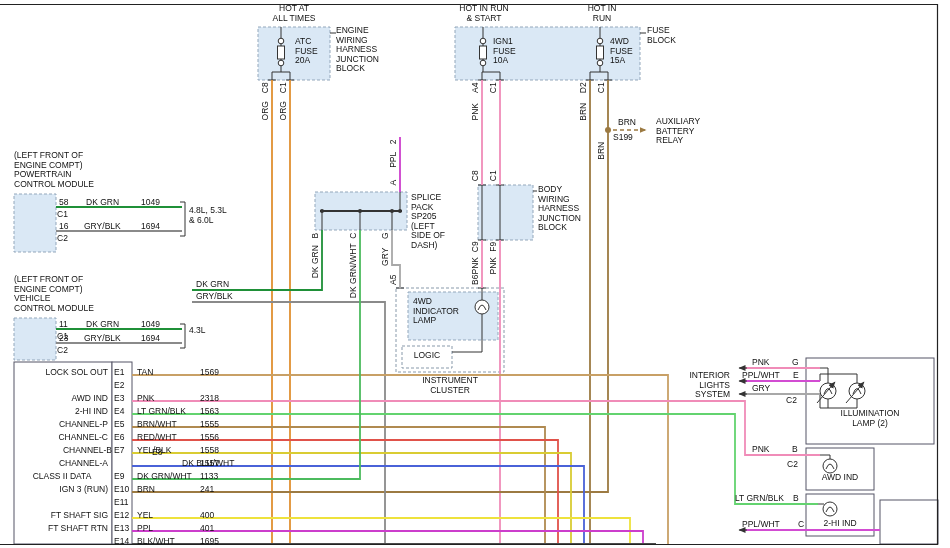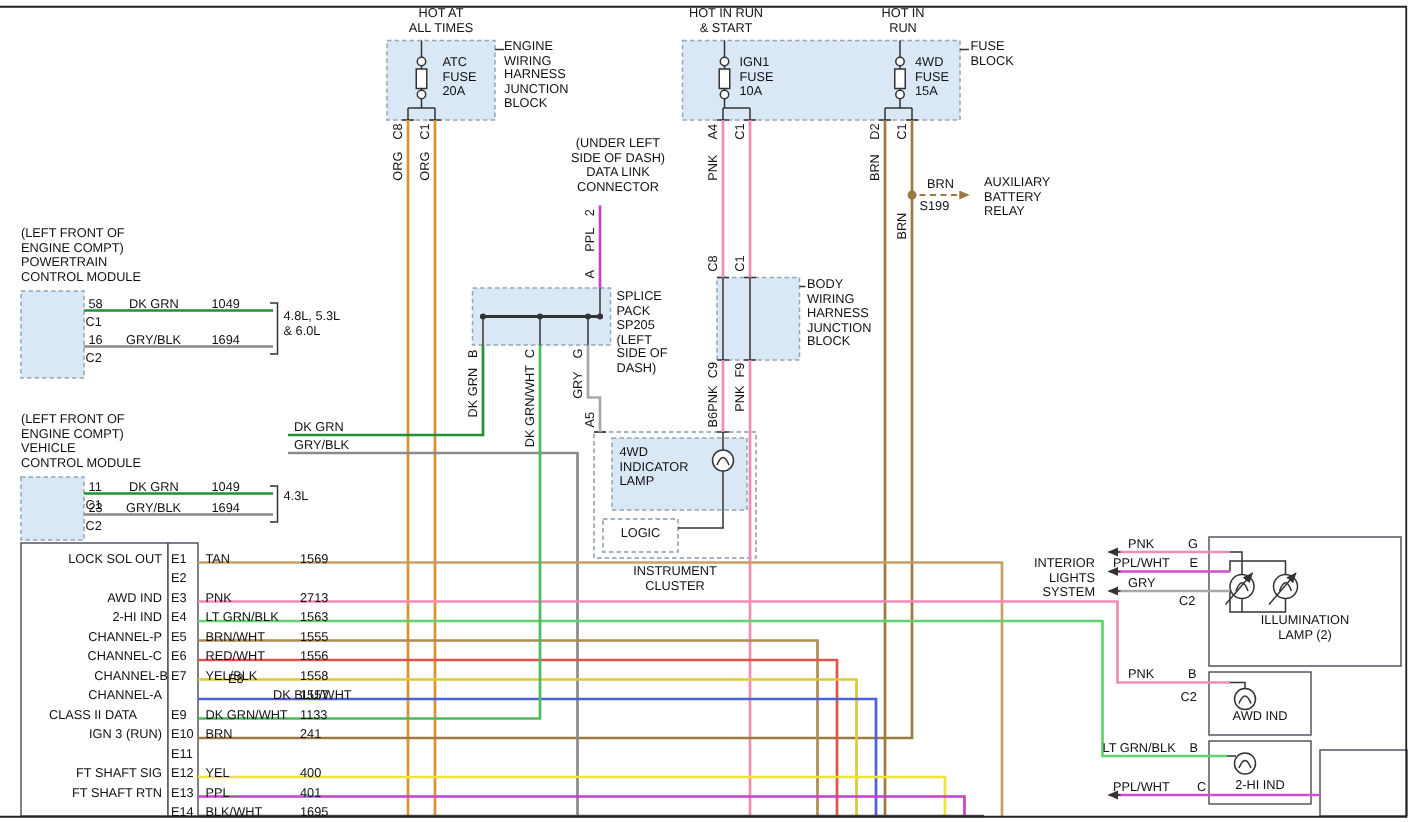--- a/index.html
+++ b/index.html
@@ -153,24 +153,20 @@
 JUNCTION
 BLOCK</div>
 <div class="lb" style="left:295px;top:37px">ATC
 FUSE
 20A</div>
 <div class="lb v" style="left:226px;top:83px">C8</div>
 <div class="lb v" style="left:244px;top:83px">C1</div>
 <div class="lb v" style="left:226px;top:106px">ORG</div>
 <div class="lb v" style="left:244px;top:106px">ORG</div>
 
-<div class="lb c" style="left:372px;top:91px;width:80px">(UNDER LEFT
-SIDE OF DASH)
-DATA LINK
-CONNECTOR</div>
 <div class="lb v" style="left:354px;top:137px">2</div>
 <div class="lb v" style="left:354px;top:155px">PPL</div>
 <div class="lb v" style="left:354px;top:178px">A</div>
 <div class="lb" style="left:411px;top:193px">SPLICE
 PACK
 SP205
 (LEFT
 SIDE OF
 DASH)</div>
 <div class="lb v" style="left:276px;top:231px">B</div>
@@ -283,21 +279,21 @@
     <div class="lb r" style="left: 16px; top: 368px; width: 92px;">LOCK SOL OUT</div>
     <div class="lb" style="left: 137px; top: 368px;">TAN</div>
     <div class="lb" style="left: 200px; top: 368px;">1569</div>
     <div class="lb" style="left: 114px; top: 381px;">E2</div>
     <div class="lb r" style="left: 16px; top: 381px; width: 92px;"></div>
     <div class="lb" style="left: 137px; top: 381px;"></div>
     <div class="lb" style="left: 200px; top: 381px;"></div>
     <div class="lb" style="left: 114px; top: 394px;">E3</div>
     <div class="lb r" style="left: 16px; top: 394px; width: 92px;">AWD IND</div>
     <div class="lb" style="left: 137px; top: 394px;">PNK</div>
-    <div class="lb" style="left: 200px; top: 394px;">2713</div>
+    <div class="lb" style="left: 200px; top: 394px;">2318</div>
     <div class="lb" style="left: 114px; top: 407px;">E4</div>
     <div class="lb r" style="left: 16px; top: 407px; width: 92px;">2-HI IND</div>
     <div class="lb" style="left: 137px; top: 407px;">LT GRN/BLK</div>
     <div class="lb" style="left: 200px; top: 407px;">1563</div>
     <div class="lb" style="left: 114px; top: 420px;">E5</div>
     <div class="lb r" style="left: 16px; top: 420px; width: 92px;">CHANNEL-P</div>
     <div class="lb" style="left: 137px; top: 420px;">BRN/WHT</div>
     <div class="lb" style="left: 200px; top: 420px;">1555</div>
     <div class="lb" style="left: 114px; top: 433px;">E6</div>
     <div class="lb r" style="left: 16px; top: 433px; width: 92px;">CHANNEL-C</div>

